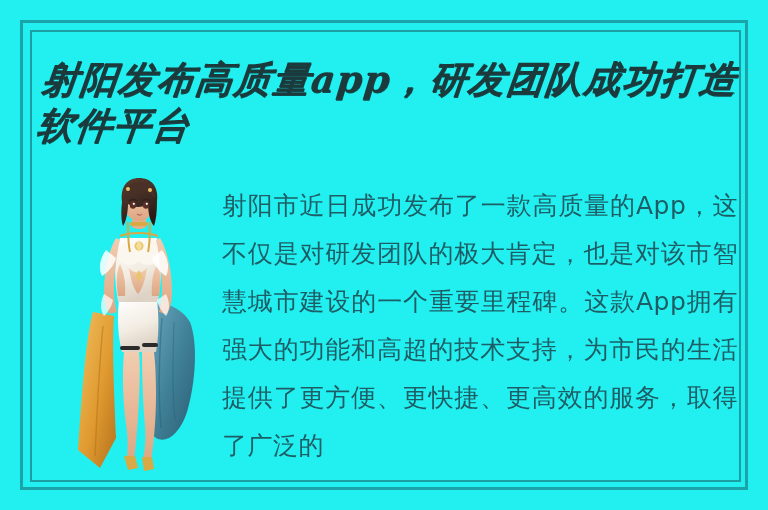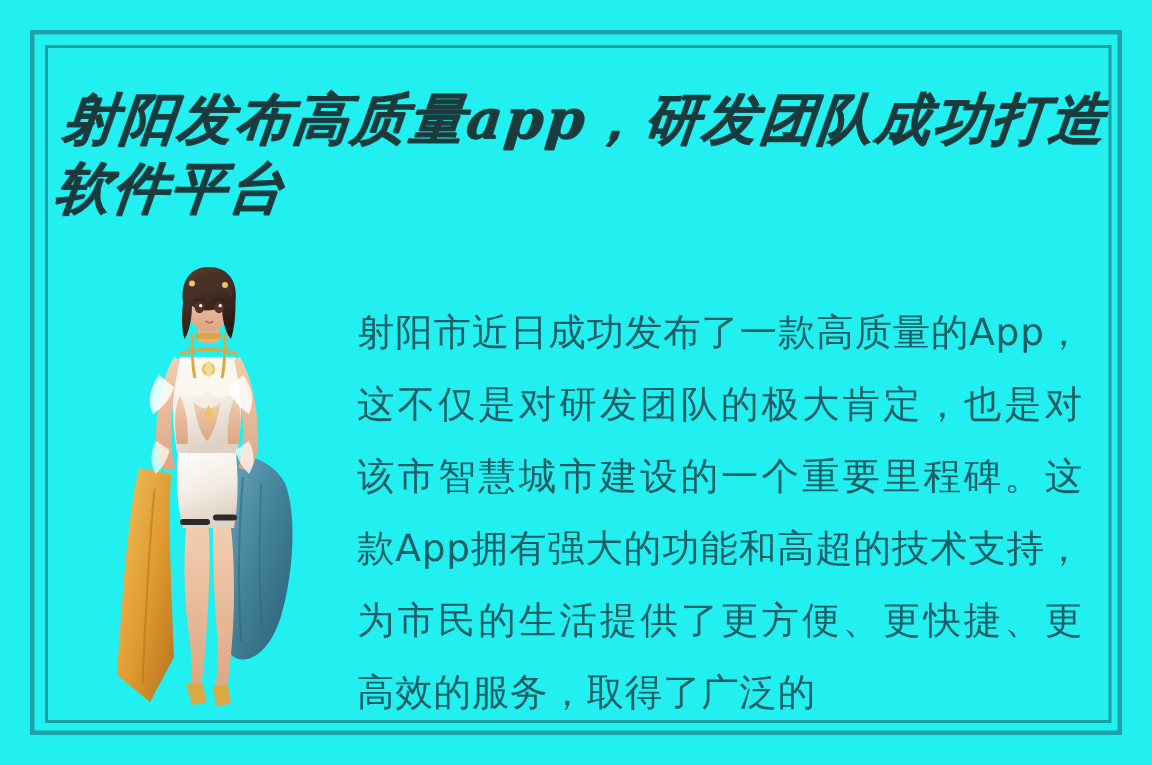--- a/index.html
+++ b/index.html
@@ -73,21 +73,21 @@
     overflow: hidden;
   }
   .body-text {
     font-family: "DejaVu Sans", "Liberation Sans", sans-serif;
     font-size: 25px;
     line-height: 48px;
     color: #1d5e66;
     text-align: justify;
     text-justify: inter-character;
     letter-spacing: 0.5px;
-    margin: 16px;
+    margin: 0;
   }
 
   
   .figure {
     position: absolute;
     left: 62px;
     top: 176px;
     width: 150px;
     height: 296px;
   }

